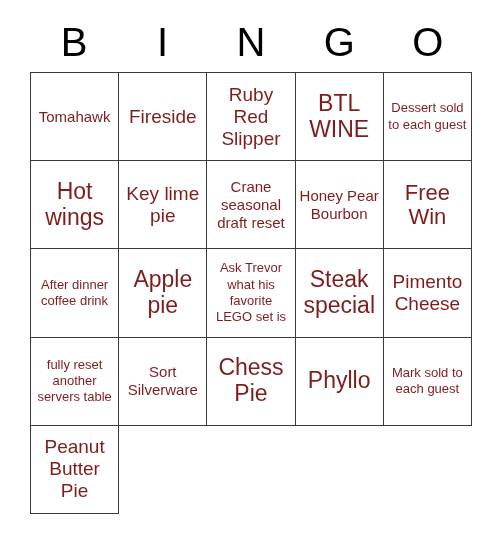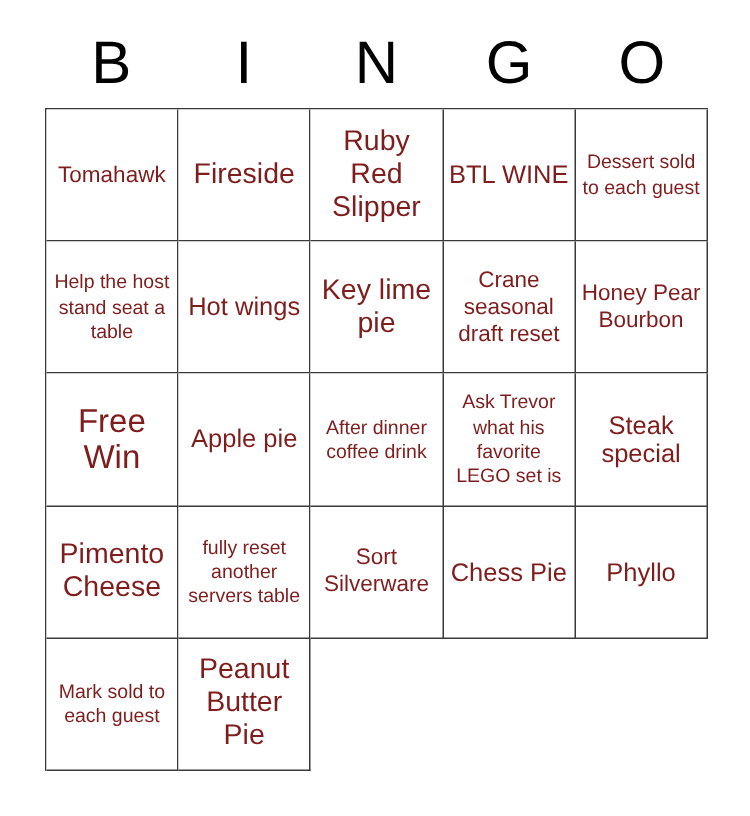--- a/index.html
+++ b/index.html
@@ -77,21 +77,21 @@
     line-height: 1.12;
     word-wrap: break-word;
     color: #7f1d1d;
   }
 
   
   .fs-xs  { font-size: 11px; line-height: 1.30; }
   .fs-s   { font-size: 13px; line-height: 1.25; }
   .fs-m   { font-size: 15px; line-height: 1.20; }
   .fs-l   { font-size: 19px; line-height: 1.16; }
-  .fs-xl  { font-size: 17px; line-height: 1.12; }
+  .fs-xl  { font-size: 23px; line-height: 1.12; }
   .fs-xxl { font-size: 22px; line-height: 1.10; }
 </style>
 </head>
 <body>
 
 <div id="card">
 
   <div id="header-row">
       <div class="header-cell">B</div>
       <div class="header-cell">I</div>
@@ -110,42 +110,39 @@
       <div class="cell">
         <span class="cell-text fs-l">Ruby Red Slipper</span>
       </div>
       <div class="cell">
         <span class="cell-text fs-xl">BTL WINE</span>
       </div>
       <div class="cell">
         <span class="cell-text fs-s">Dessert sold to each guest</span>
       </div>
       <div class="cell">
-        <span class="cell-text fs-s">Help the host stand seat a table</span>
-      </div>
-      <div class="cell">
         <span class="cell-text fs-xl">Hot wings</span>
       </div>
       <div class="cell">
         <span class="cell-text fs-l">Key lime pie</span>
       </div>
       <div class="cell">
         <span class="cell-text fs-m">Crane seasonal draft reset</span>
       </div>
       <div class="cell">
         <span class="cell-text fs-m">Honey Pear Bourbon</span>
       </div>
       <div class="cell">
         <span class="cell-text fs-xxl">Free Win</span>
       </div>
       <div class="cell">
-        <span class="cell-text fs-xl">Apple pie</span>
+        <span class="cell-text fs-s">After dinner coffee drink</span>
       </div>
       <div class="cell">
-        <span class="cell-text fs-s">After dinner coffee drink</span>
+        <span class="cell-text fs-xl">Apple pie</span>
       </div>
       <div class="cell">
         <span class="cell-text fs-s">Ask Trevor what his favorite LEGO set is</span>
       </div>
       <div class="cell">
         <span class="cell-text fs-xl">Steak special</span>
       </div>
       <div class="cell">
         <span class="cell-text fs-l">Pimento Cheese</span>
       </div>

